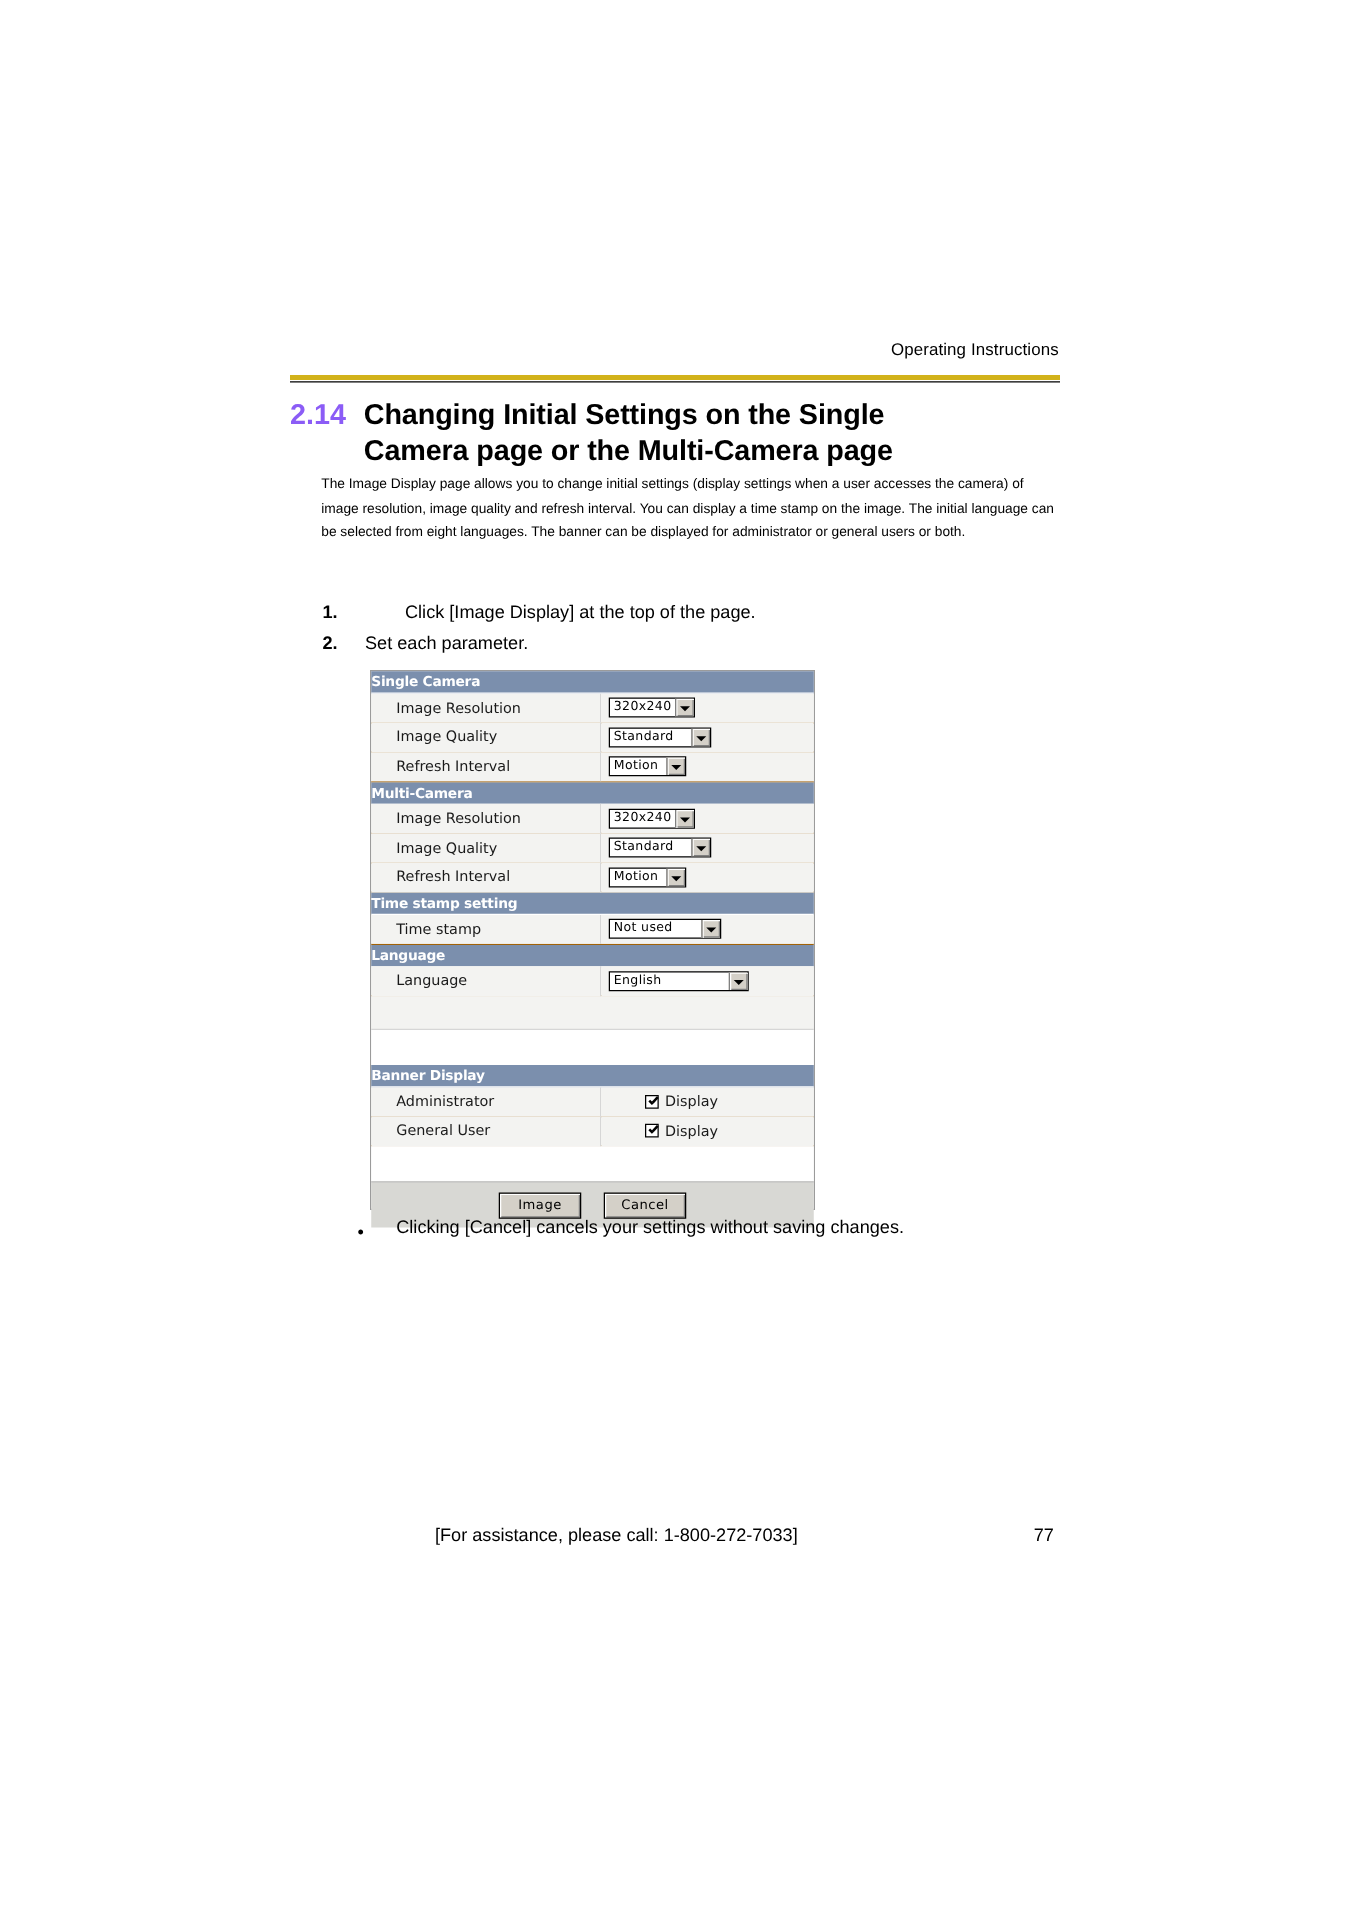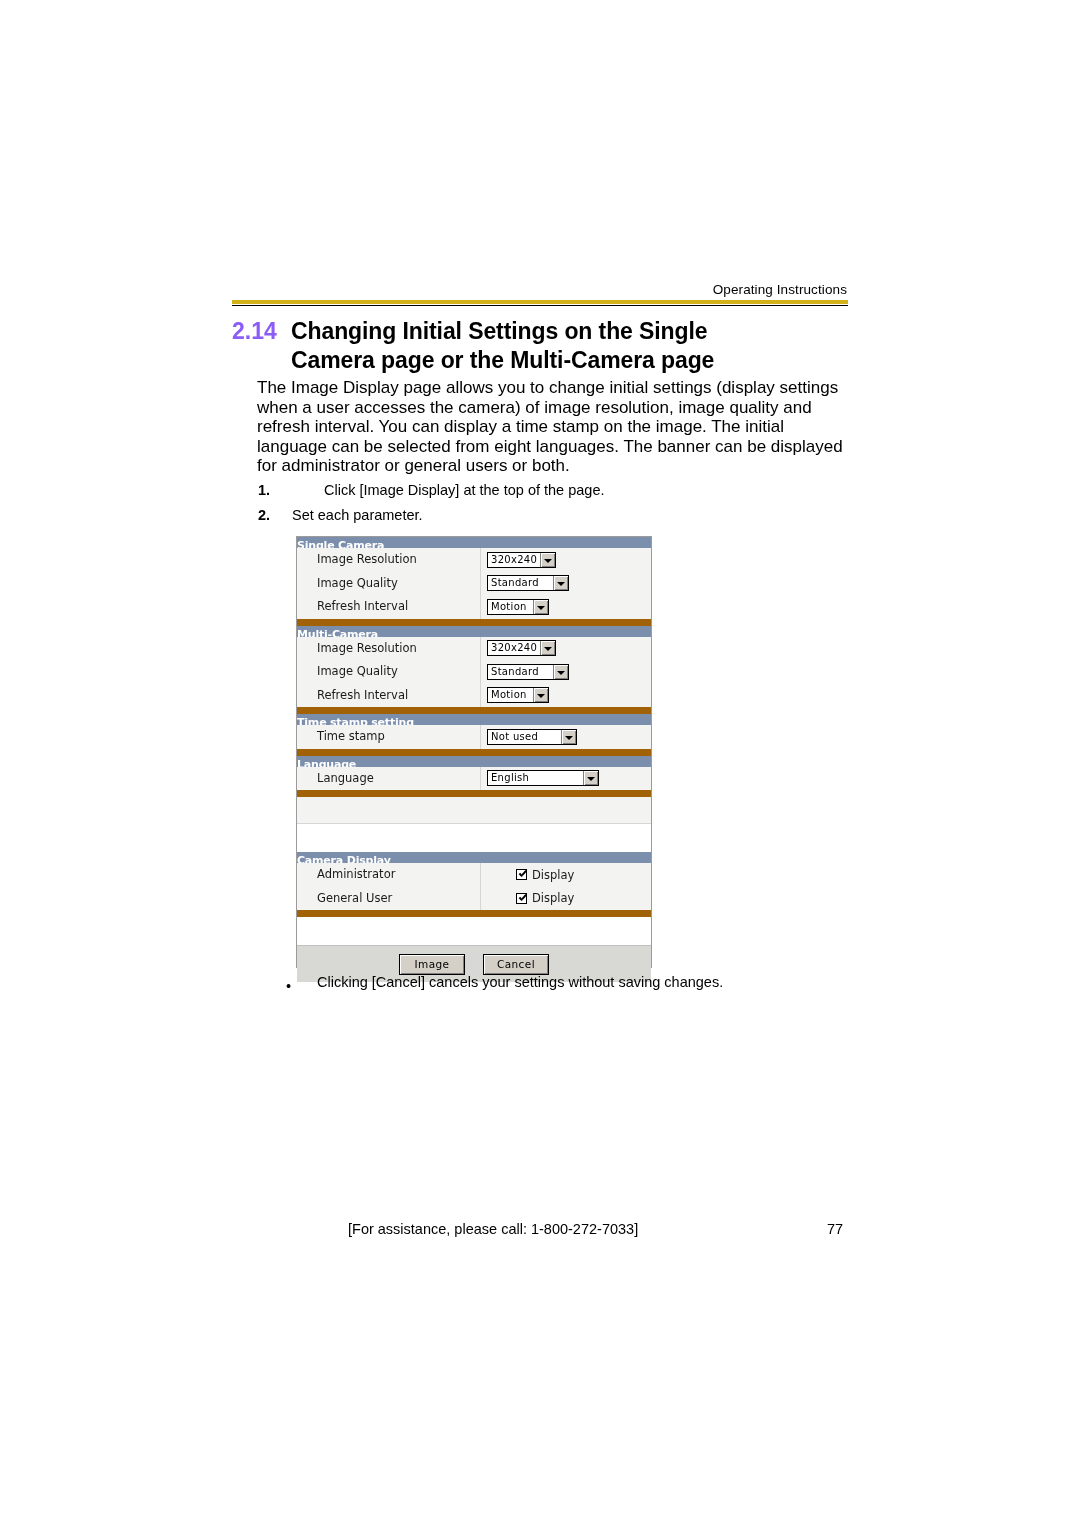--- a/index.html
+++ b/index.html
@@ -19,21 +19,21 @@
     position: absolute;
     left: 0; top: 0;
     width: 1080px;
     height: 1528px;
   }
 
   
   .header-text {
     position: absolute;
     right: 233px;
-    top: 282px;
+    top: 272px;
     font-size: 13.5px;
     color: #000;
     letter-spacing: 0.1px;
     margin-left: 21px;
   }
   .header-rule {
     position: absolute;
     left: 232px;
     top: 300px;
     width: 616px;
@@ -76,21 +76,21 @@
     color: #000;
     letter-spacing: -0.1px;
   }
 
   
   .para {
     position: absolute;
     left: 257px;
     top: 378px;
     width: 592px;
-    font-size: 17px;
+    font-size: 11px;
     line-height: 19.6px;
     color: #000;
     text-align: left;
   }
 
   
   .step {
     position: absolute;
     font-size: 14.5px;
     color: #000;
@@ -133,23 +133,23 @@
     line-height: 18px;
     padding-left: 0;
     box-sizing: border-box;
     border-bottom: 1px solid #ffffff;
     letter-spacing: -0.2px;
   }
 
   .row {
     display: flex;
     height: 23.5px;
-    border-bottom: 7px solid #a16207;
-    box-sizing: border-box;
-    align-items: flex-end;
+    border-bottom: 1px solid #a16207;
+    box-sizing: border-box;
+    align-items: center;
   }
   .row-label {
     width: 184px;
     padding-left: 20px;
     box-sizing: border-box;
     font-size: 11.5px;
     color: #1a1a1a;
     background: #f3f3f1;
     height: 23.5px;
     line-height: 23.5px;
@@ -403,21 +403,21 @@
         <div class="row-field">
           <div class="sel w-lang">
             <span class="sel-val">English</span>
             <span class="sel-arrow"></span>
           </div>
         </div>
       </div>
       <div class="blank-row"></div>
       <div class="gap-row"></div>
 
-      <div class="sec-head">Camera Display</div>
+      <div class="sec-head">Banner Display</div>
       <div class="row">
         <div class="row-label">Administrator</div>
         <div class="row-field">
           <div class="chk-wrap">
             <span class="chk"></span>
             <span>Display</span>
           </div>
         </div>
       </div>
       <div class="row">

